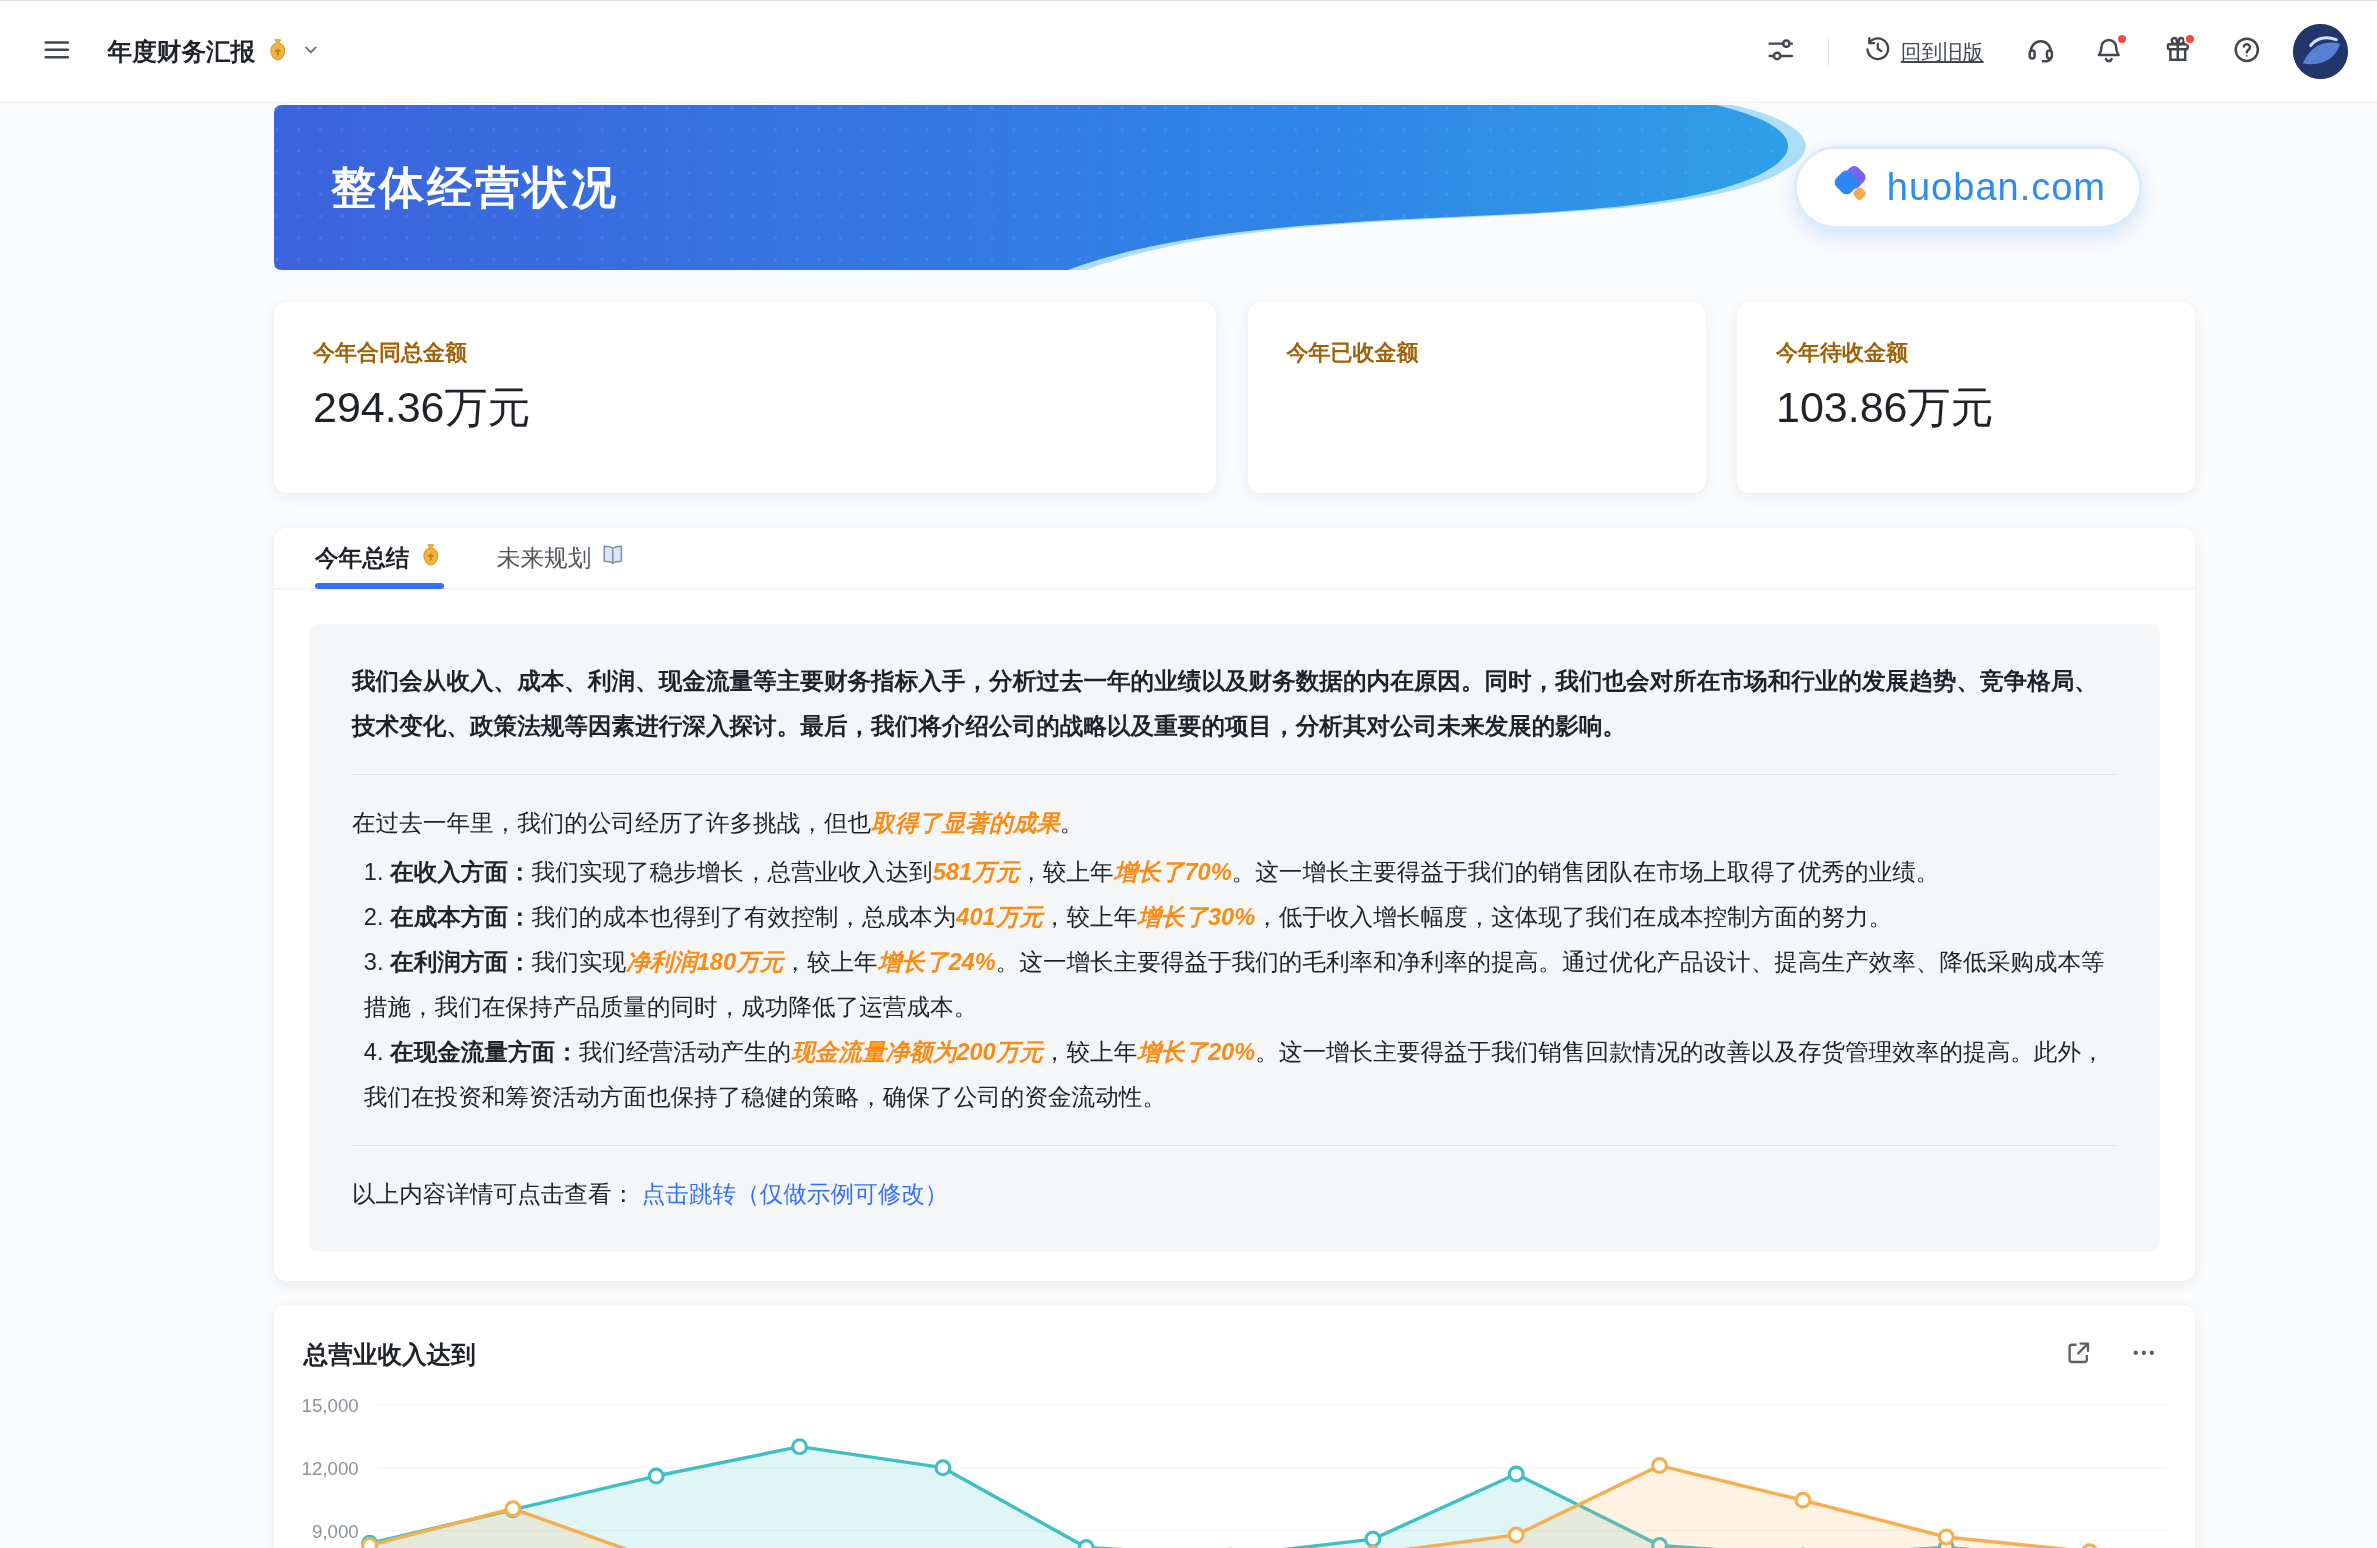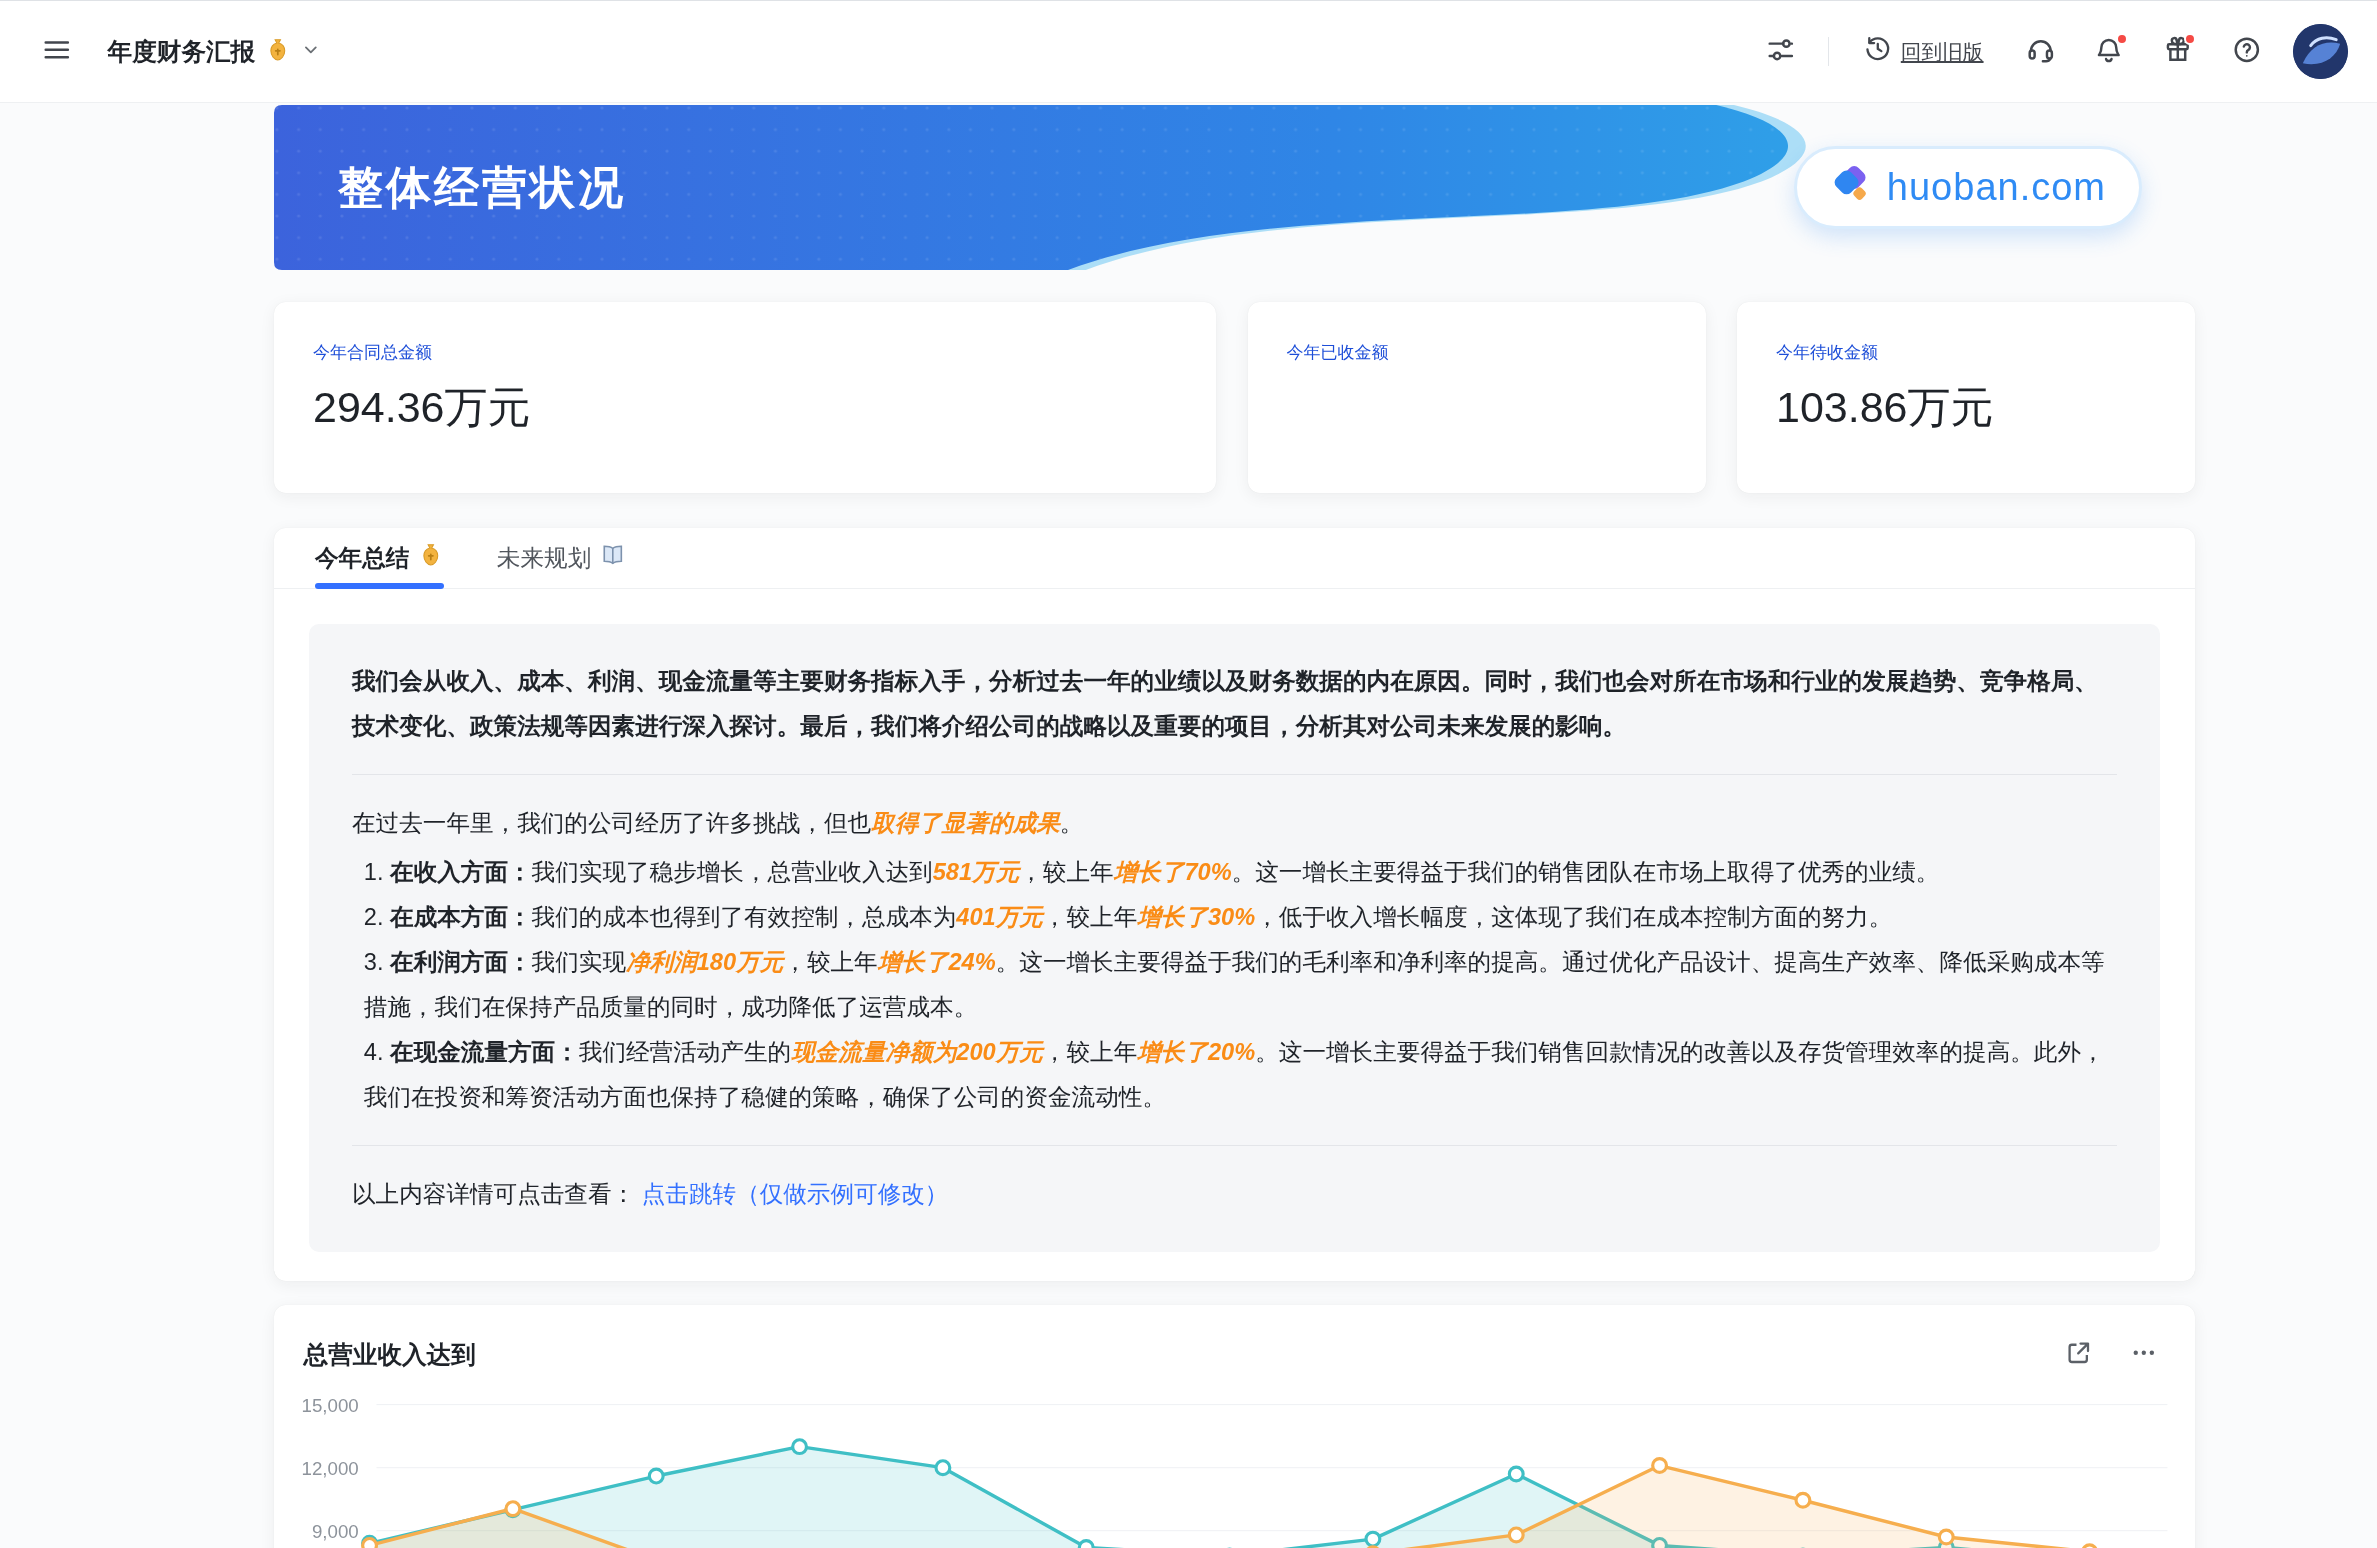--- a/index.html
+++ b/index.html
@@ -27,41 +27,41 @@
   .badge-dot { position:absolute; top:3px; right:3px; width:11.8px; height:11.8px; background:#f54a45; border:2px solid #fff; border-radius:50%; }
   .avatar { width:55px; height:55px; border-radius:50%; background:#22366b; overflow:hidden; display:flex; align-items:center; justify-content:center; cursor:pointer; }
 
   
   .content { width:1921px; margin-left:274px; }
 
   
   .banner { position:relative; height:165px; margin-top:2px; }
   .banner-shape { position:absolute; inset:0; }
   .banner-title {
-    position:absolute; left:64px; top:50%; transform:translateY(-50%);
+    position:absolute; left:57px; top:50%; transform:translateY(-50%);
     font-size:45px; font-weight:700; color:#fff; letter-spacing:3px;
   }
   .brand-pill {
     position:absolute; right:53px; top:41px; height:83px;
     display:flex; align-items:center; gap:13.8px; padding:0 33px;
     background:#fff; border:3px solid #d9ecfd; border-radius:45px;
     box-shadow:0 7.9px 21.7px rgba(47,134,241,.20);
   }
   .brand-text { font-size:38px; color:#2f8bf4; font-weight:500; letter-spacing:1px; }
 
   
   .stats-row { display:flex; gap:31.5px; margin-top:31.5px; }
   .card {
     background:#fff; border-radius:11.8px;
     box-shadow:0 3.9px 15.8px rgba(31,35,41,.06), 0 0 1px rgba(31,35,41,.10);
   }
   .stat-card { height:191px; padding:37px 39px; }
   .stat-card.wide { width:942px; }
   .stat-card.narrow { flex:1; }
-  .stat-label { font-size:17px; color:#1d4ed8; line-height:27.6px; }
+  .stat-label { font-size:22px; color:#a16207; line-height:27.6px;font-weight:bold; }
   .stat-value { font-size:43px; font-weight:400; color:#1f2329; margin-top:15.8px; line-height:51px; }
 
   
   .summary-card { margin-top:35px; padding-bottom:29.6px; }
   .tabs-header {
     height:61px; padding:0 41px; display:flex; align-items:stretch; gap:53px;
     border-bottom:1px solid #eef0f2;
   }
   .tab { display:flex; align-items:center; gap:8.9px; font-size:23.6px; color:#51565d; position:relative; cursor:pointer; }
   .tab.active { color:#1f2329; font-weight:700; }

